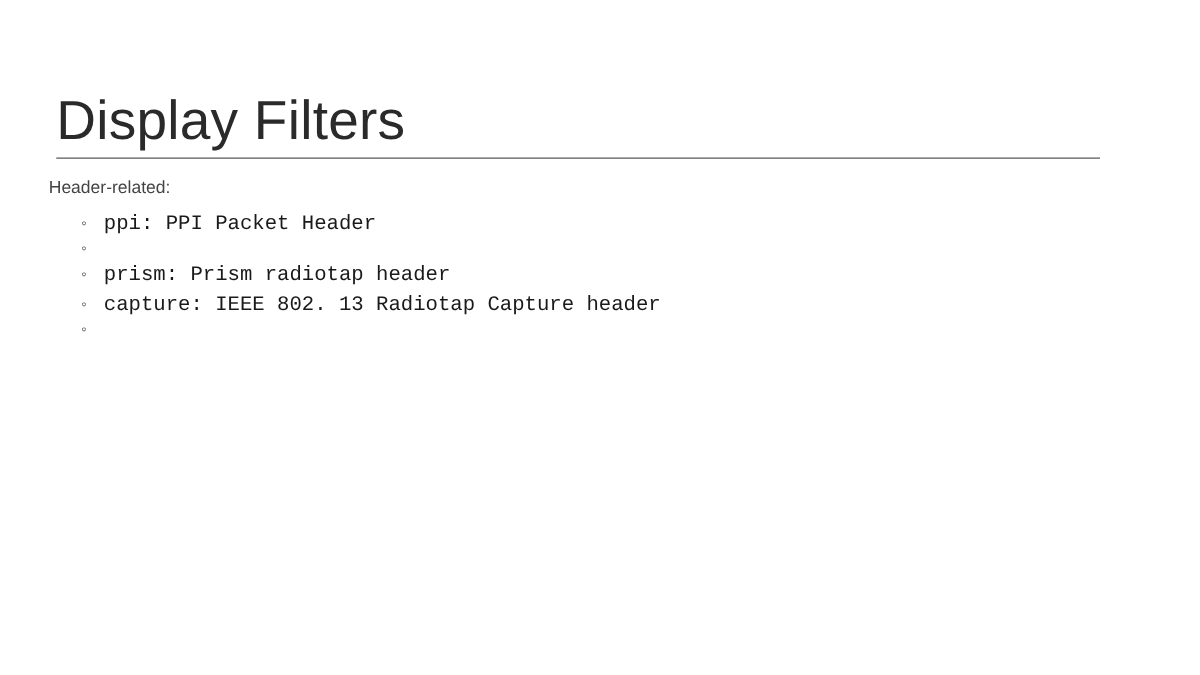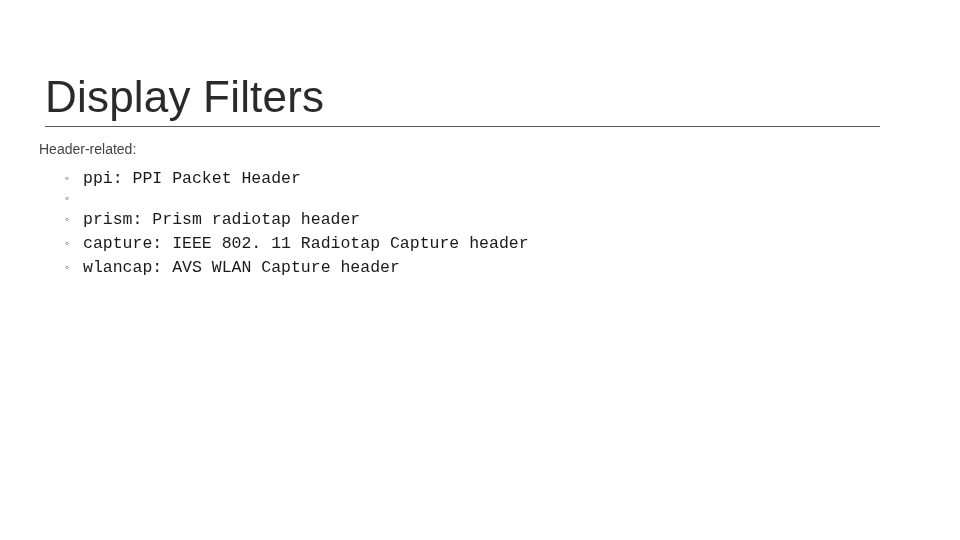--- a/index.html
+++ b/index.html
@@ -79,20 +79,19 @@
     </li>
     <li>
       <span class="bullet">◦</span>
     </li>
     <li>
       <span class="bullet">◦</span>
       <span class="item-text"><span class="item-key">prism</span>: <span>Prism radiotap header</span></span>
     </li>
     <li>
       <span class="bullet">◦</span>
-      <span class="item-text"><span class="item-key">capture</span>: <span>IEEE 802. 11 Radiotap Capture header</span></span>
+      <span class="item-text"><span class="item-key">capture</span>: <span>IEEE 802. 13 Radiotap Capture header</span></span>
     </li>
     <li>
       <span class="bullet">◦</span>
-      <span class="item-text"><span class="item-key">wlancap</span>: <span>AVS WLAN Capture header</span></span>
     </li>
   </ul>
 </div>
 
 </body></html>

